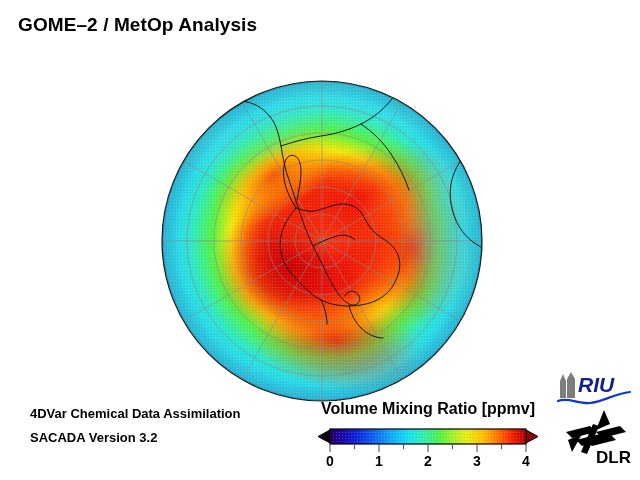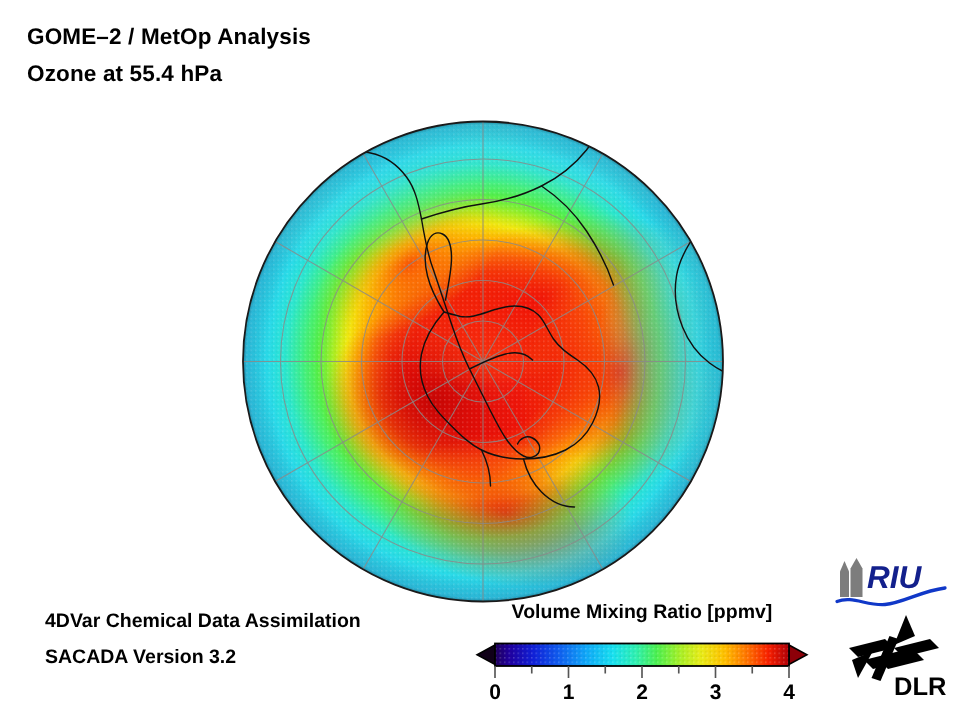--- a/index.html
+++ b/index.html
@@ -31,21 +31,21 @@
     top: 12px;
     text-align: left;
   }
   .hdr-right {
     position: absolute;
     right: 18px;
     top: 12px;
     text-align: right;
   }
   .hdr-line {
-    font-size: 15px;
+    font-size: 19px;
     font-weight: bold;
     line-height: 25px;
     letter-spacing: 0.1px;
     white-space: nowrap;
   }
 
   
   #globe-wrap {
     position: absolute;
     left: 161px;
@@ -80,21 +80,21 @@
     top: 400px;
     width: 232px;
     height: 70px;
   }
   #colorbar-title {
     position: absolute;
     left: 0;
     top: 0;
     width: 232px;
     text-align: center;
-    font-size: 13px;
+    font-size: 16px;
     font-weight: bold;
     white-space: nowrap;
   }
   #colorbar-svg {
     position: absolute;
     left: 0;
     top: 20px;
     display: block;
   }
   .cb-tick-label {
@@ -133,21 +133,20 @@
     fill: #000000;
   }
 </style>
 </head>
 <body>
 
 <div class="page">
 
   <div class="hdr-left">
     <div class="hdr-line">GOME–2 / MetOp Analysis</div>
-    <div class="hdr-line">Ozone at 55.4 hPa</div>
   </div>
 
   <div class="hdr-right">
   </div>
 
   <div id="globe-wrap">
     <svg id="globe-svg" viewBox="0 0 322 322" xmlns="http://www.w3.org/2000/svg">
       <defs>
         <clipPath id="diskClip">
           <circle cx="161" cy="161" r="160"></circle>

